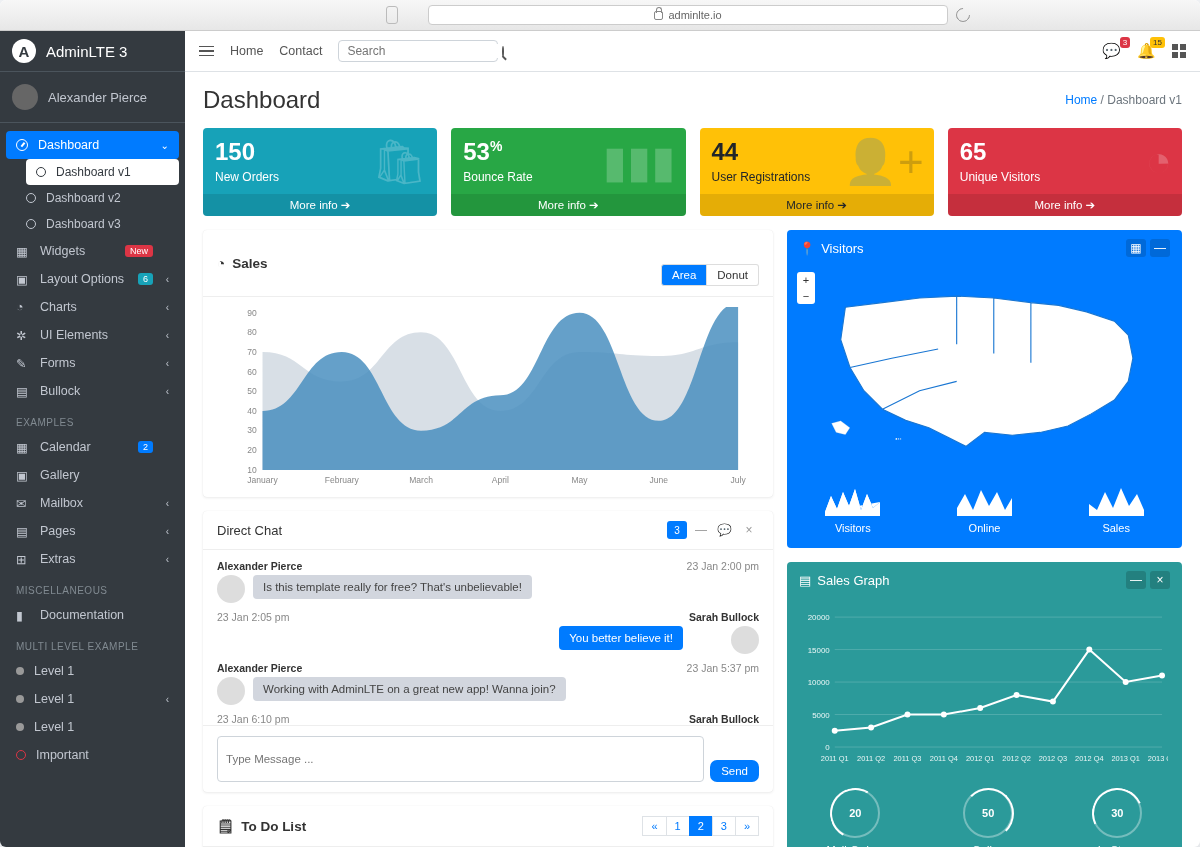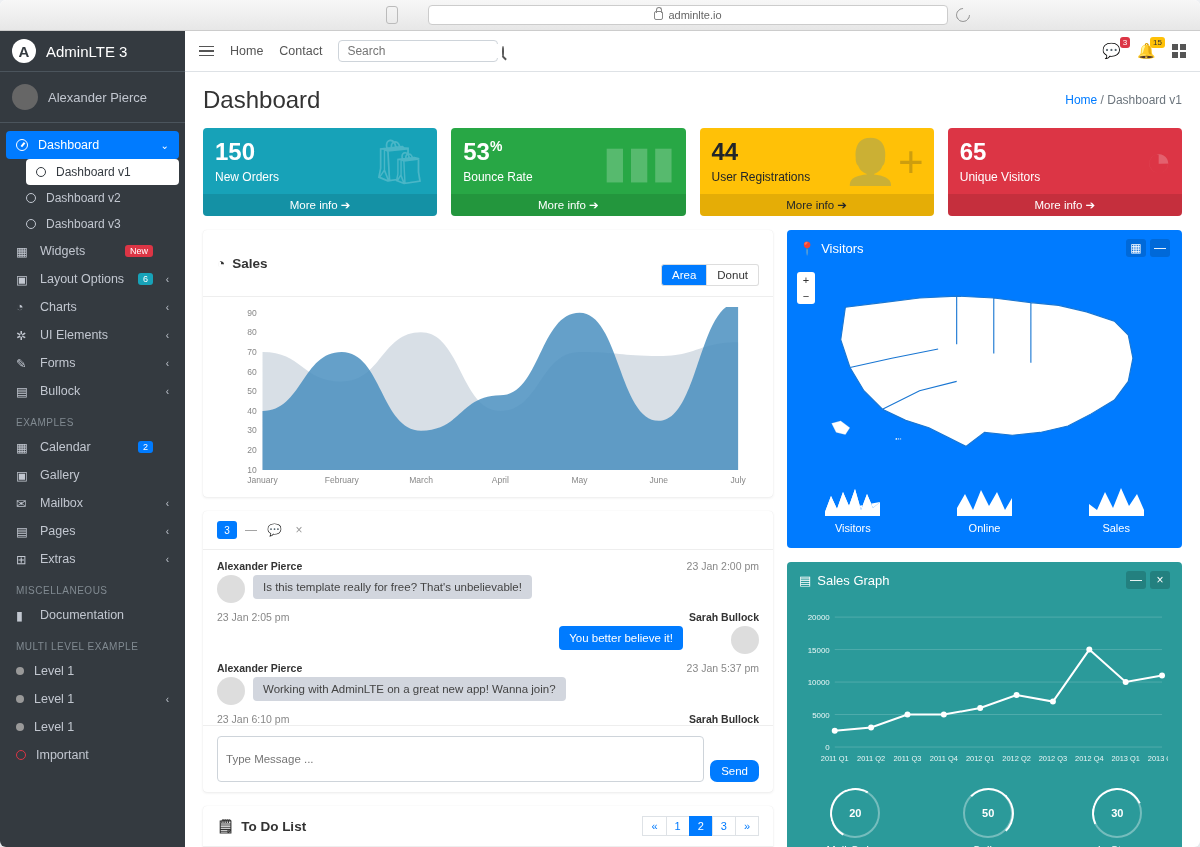--- a/index.html
+++ b/index.html
@@ -394,20 +394,21 @@
                     <text x="283" y="186" font-size="9" fill="#888" text-anchor="middle">April</text>
                     <text x="366.6666666666667" y="186" font-size="9" fill="#888" text-anchor="middle">May</text>
                     <text x="450.3333333333333" y="186" font-size="9" fill="#888" text-anchor="middle">June</text>
                     <text x="534" y="186" font-size="9" fill="#888" text-anchor="middle">July</text>
                   </svg>
               </div>
             </div>
 
             <div class="card">
               <div class="chat-hdr">
+                <h4>Direct Chat</h4>
                 <div class="card-tools">
                   <span class="tool-btn" style="background:#007bff;color:#fff;padding:0 5px;border-radius:3px;font-size:10px">3</span>
                   <span class="tool-btn">—</span>
                   <span class="tool-btn">💬</span>
                   <span class="tool-btn">×</span>
                 </div>
               </div>
               <div class="chat-body">
                 <div class="msg">
                   <div class="msg-hdr">

